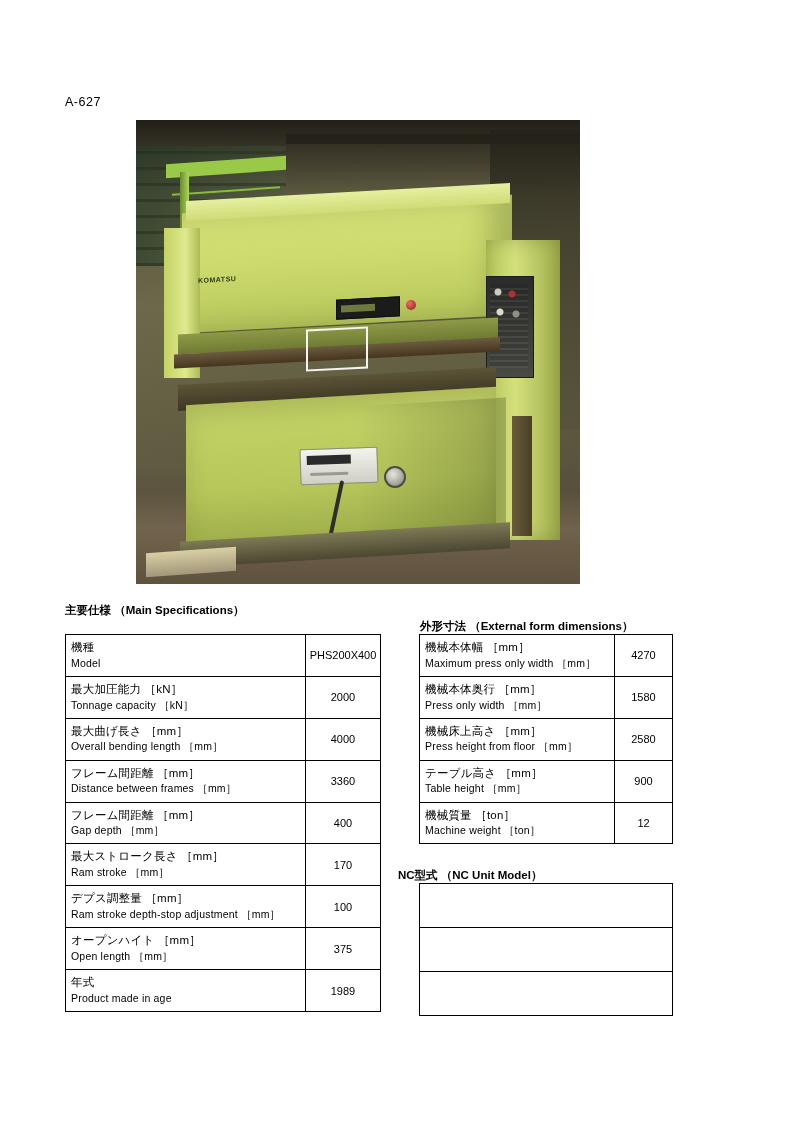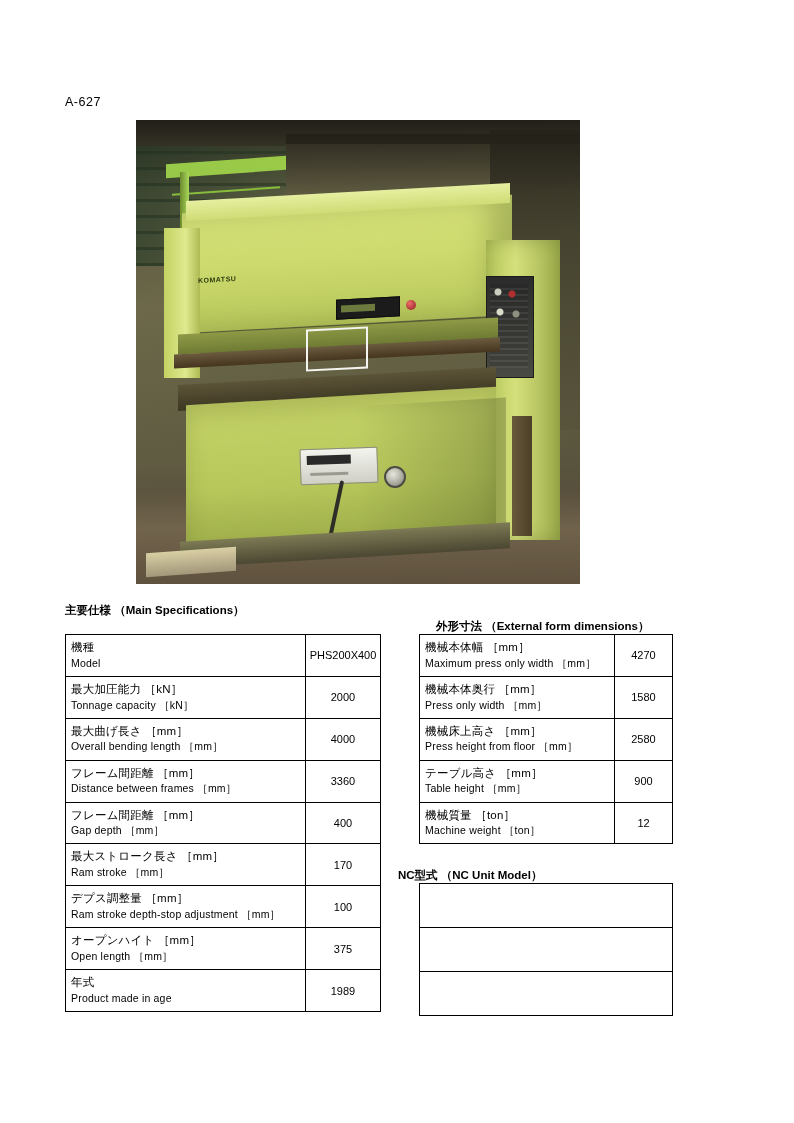--- a/index.html
+++ b/index.html
@@ -269,21 +269,21 @@
     background: linear-gradient(90deg, #6a5a3b, #4a3f27);
   }
 
   
   .section-title {
     position: absolute;
     font-size: 11.5px;
     font-weight: bold;
   }
   .t-left-title { left: 65px; top: 591px; margin-top: 12px; }
-  .t-right-title { left: 436px; top: 619px; }
+  .t-right-title { left: 420px; top: 619px; }
   .t-nc-title { left: 398px; top: 868px; text-align: center; }
 
   table {
     position: absolute;
     border-collapse: collapse;
     table-layout: fixed;
   }
   table td {
     border: 1px solid #000000;
     vertical-align: middle;

